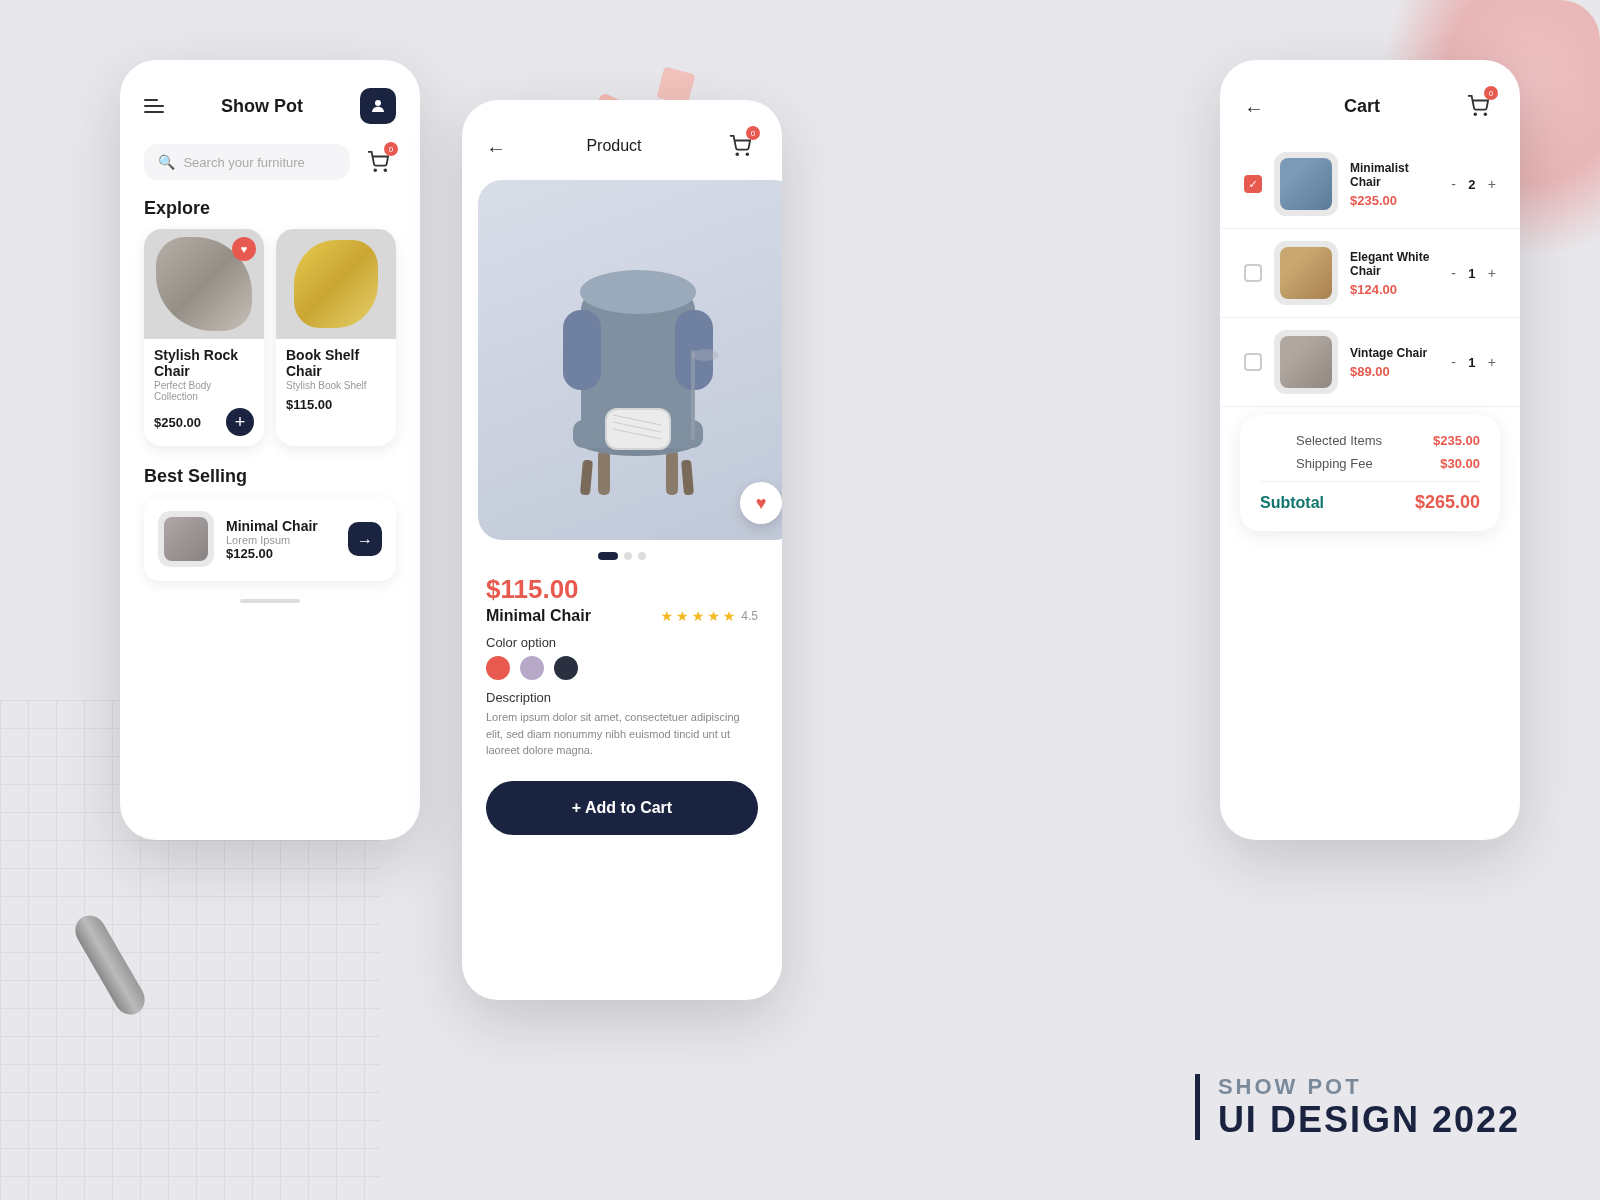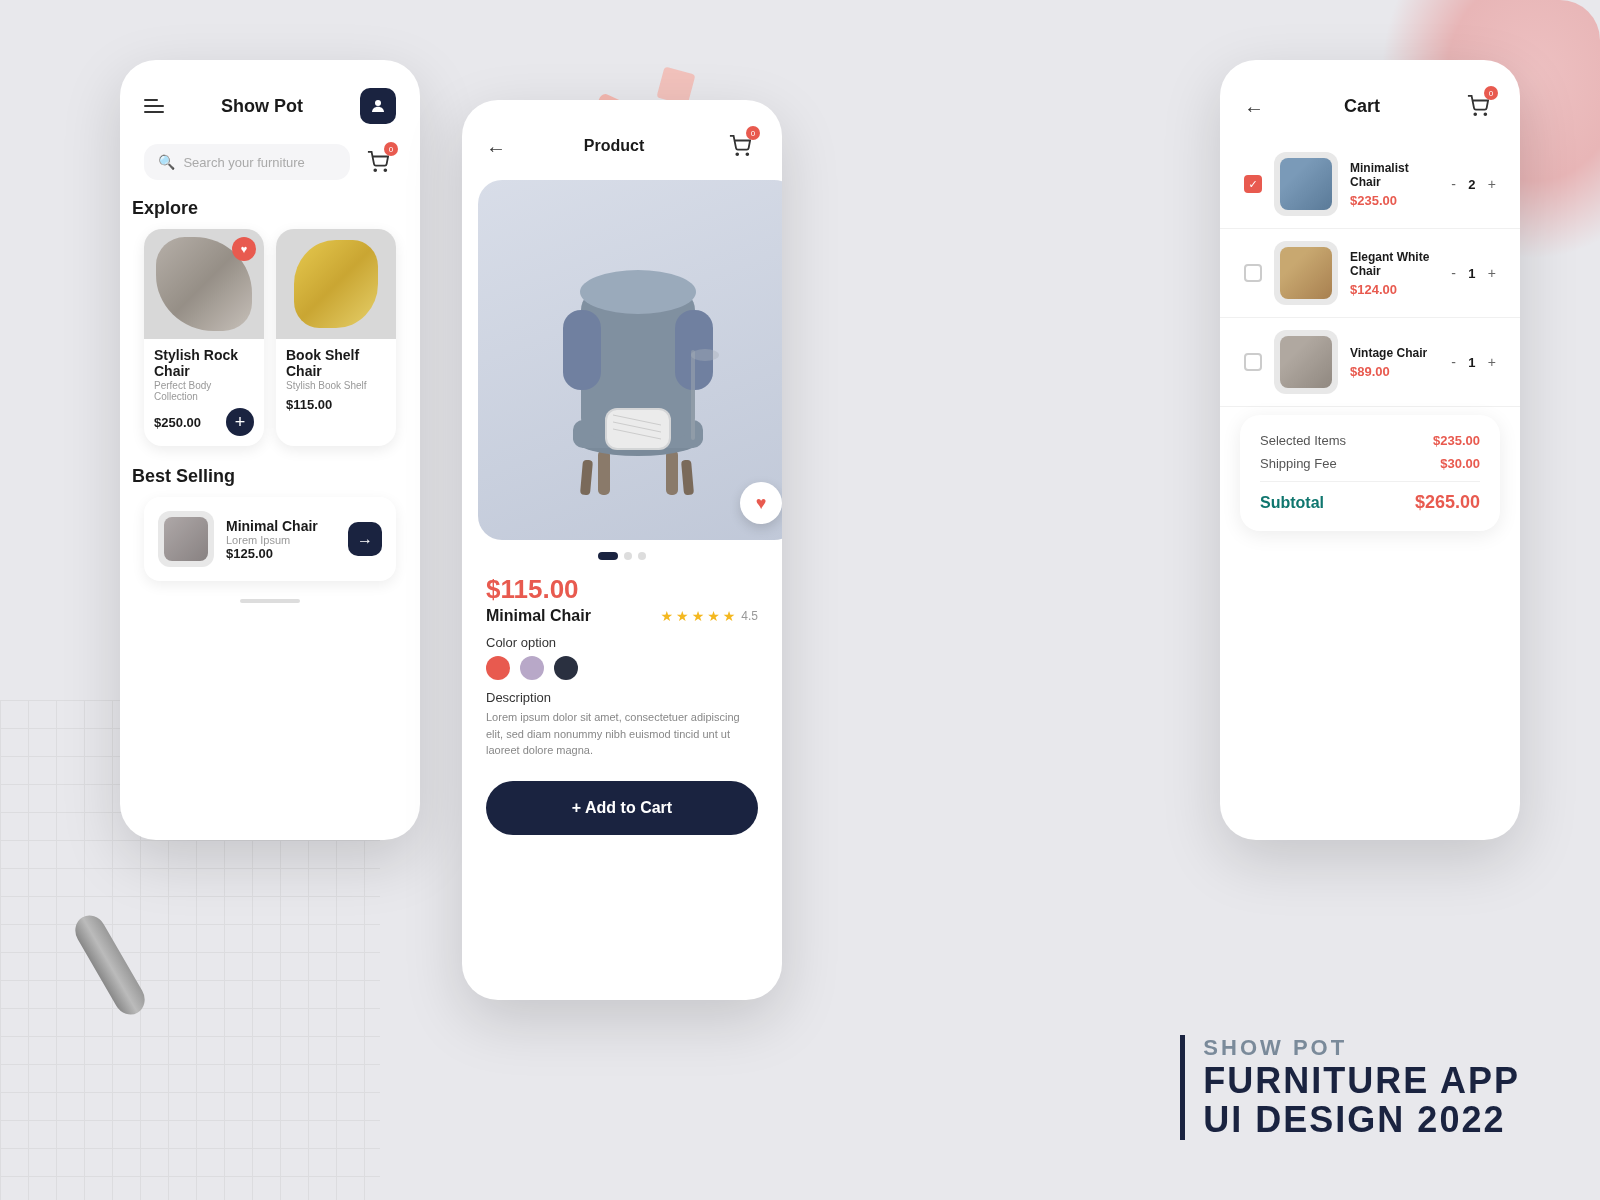--- a/index.html
+++ b/index.html
@@ -188,21 +188,21 @@
       color: #fff;
       font-size: 8px;
       display: flex;
       align-items: center;
       justify-content: center;
     }
     .section-label {
       font-size: 18px;
       font-weight: 700;
       color: #1a1a1a;
-      padding: 8px 12px 10px;
+      padding: 8px 24px 10px;
     }
     .explore-grid {
       display: flex;
       gap: 12px;
       padding: 0 24px 12px;
     }
     .explore-card {
       background: #fff;
       border-radius: 18px;
       box-shadow: 0 4px 14px rgba(0,0,0,0.08);
@@ -321,21 +321,21 @@
       width: 320px;
       height: 900px;
     }
     .p2-header {
       display: flex;
       align-items: center;
       justify-content: space-between;
       padding: 28px 24px 0;
     }
     .back-arrow { font-size: 20px; color: #333; cursor: pointer; }
-    .p2-title { font-size: 16px; font-weight: 700; color: #1a1a1a; }
+    .p2-title { font-size: 16px; font-weight: 400; color: #1a1a1a; }
     .p2-product-img {
       width: calc(100% - 0px);
       height: 360px;
       background: linear-gradient(160deg, #d8dde8 0%, #c0c8d8 100%);
       display: flex;
       align-items: center;
       justify-content: center;
       position: relative;
       margin-top: 16px;
       border-radius: 24px;
@@ -463,20 +463,21 @@
       background: #fff;
       border-radius: 20px;
       box-shadow: 0 4px 20px rgba(0,0,0,0.08);
       padding: 18px 20px;
     }
     .summary-row {
       display: flex;
       justify-content: space-between;
       align-items: center;
       margin-bottom: 8px;
+      margin-left: 36px;
     }
     .summary-label { font-size: 13px; color: #555; }
     .summary-value { font-size: 13px; color: #e85a4f; font-weight: 600; }
     .summary-divider { height: 1px; background: #f0f0f0; margin: 10px 0; }
     .subtotal-row {
       display: flex;
       justify-content: space-between;
       align-items: center;
       margin-top: 4px;
     }
@@ -519,21 +520,20 @@
 <body>
 
 <div class="bg-grid"></div>
 <div class="bg-cylinder"></div>
 <div class="bg-pink-blob"></div>
 <div class="bg-cube1"></div>
 <div class="bg-cube2"></div>
 
 <div class="branding">
   <div class="branding-line1">SHOW POT</div>
-  <div class="branding-line2">FURNITURE APP</div>
   <div class="branding-line3">UI DESIGN 2022</div>
 </div>
 
 <div class="phone phone1">
   <div class="p1-header">
     <div class="hamburger-icon">
       <div class="hamburger-line"></div>
       <div class="hamburger-line"></div>
       <div class="hamburger-line"></div>
     </div>

